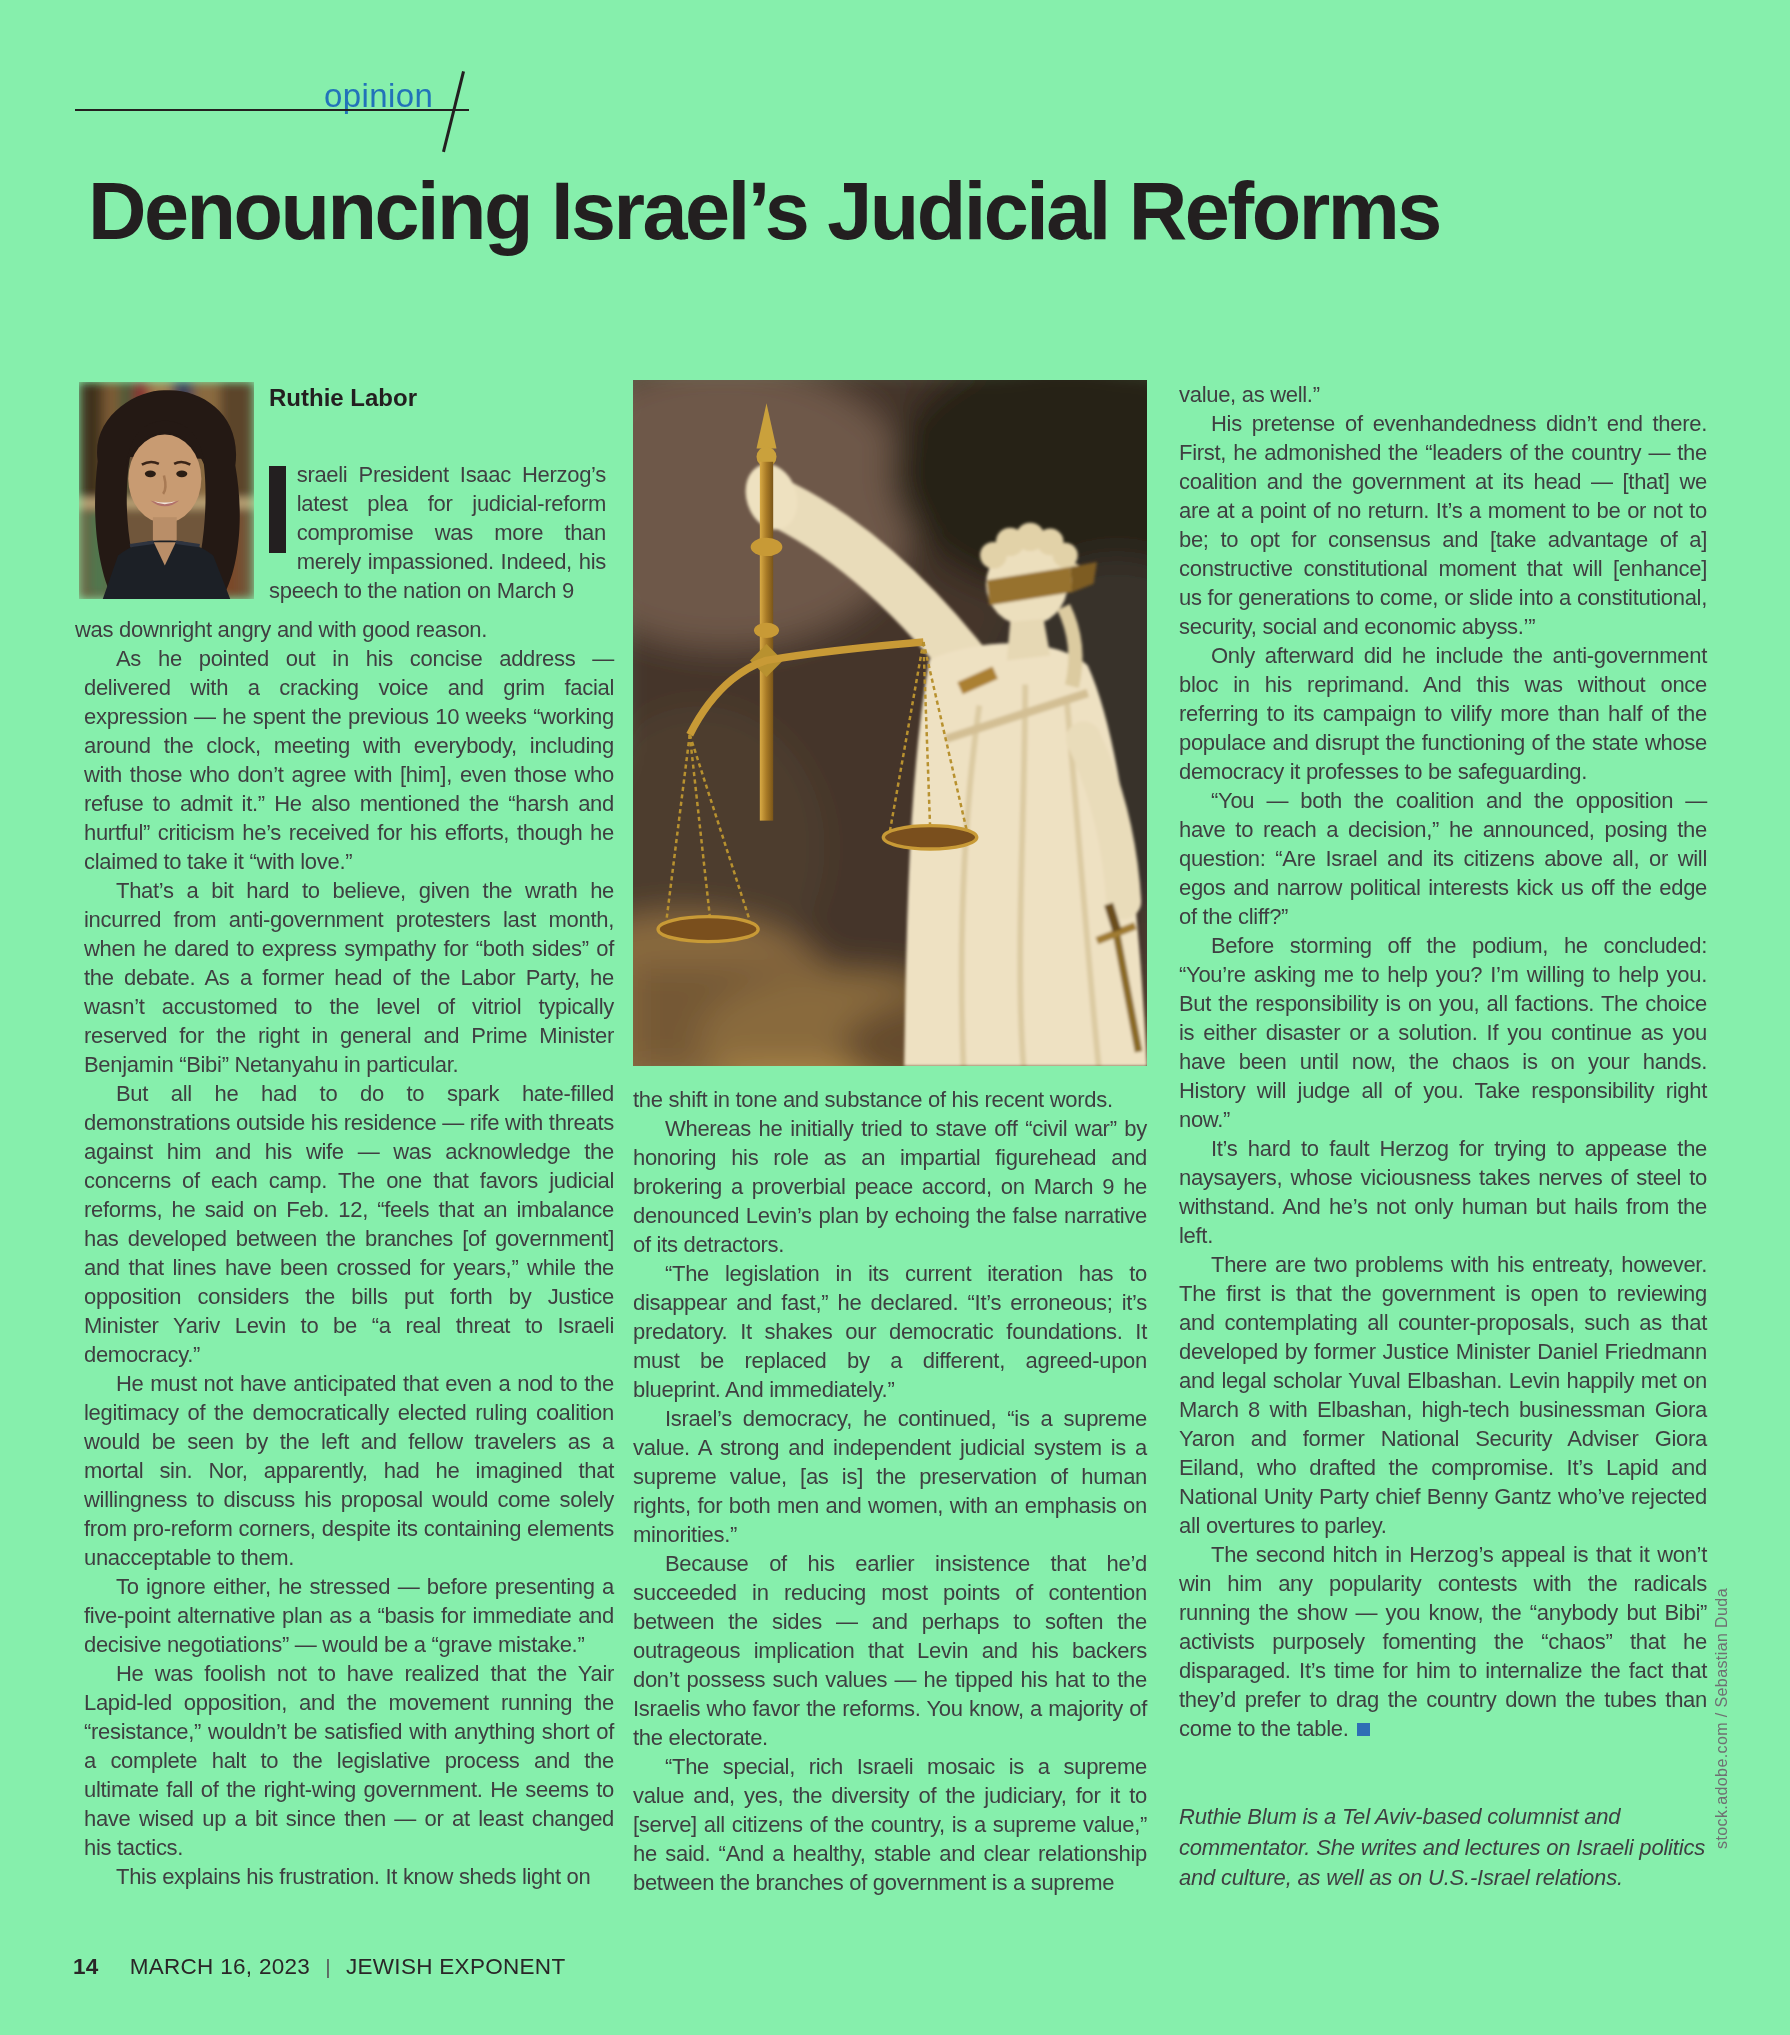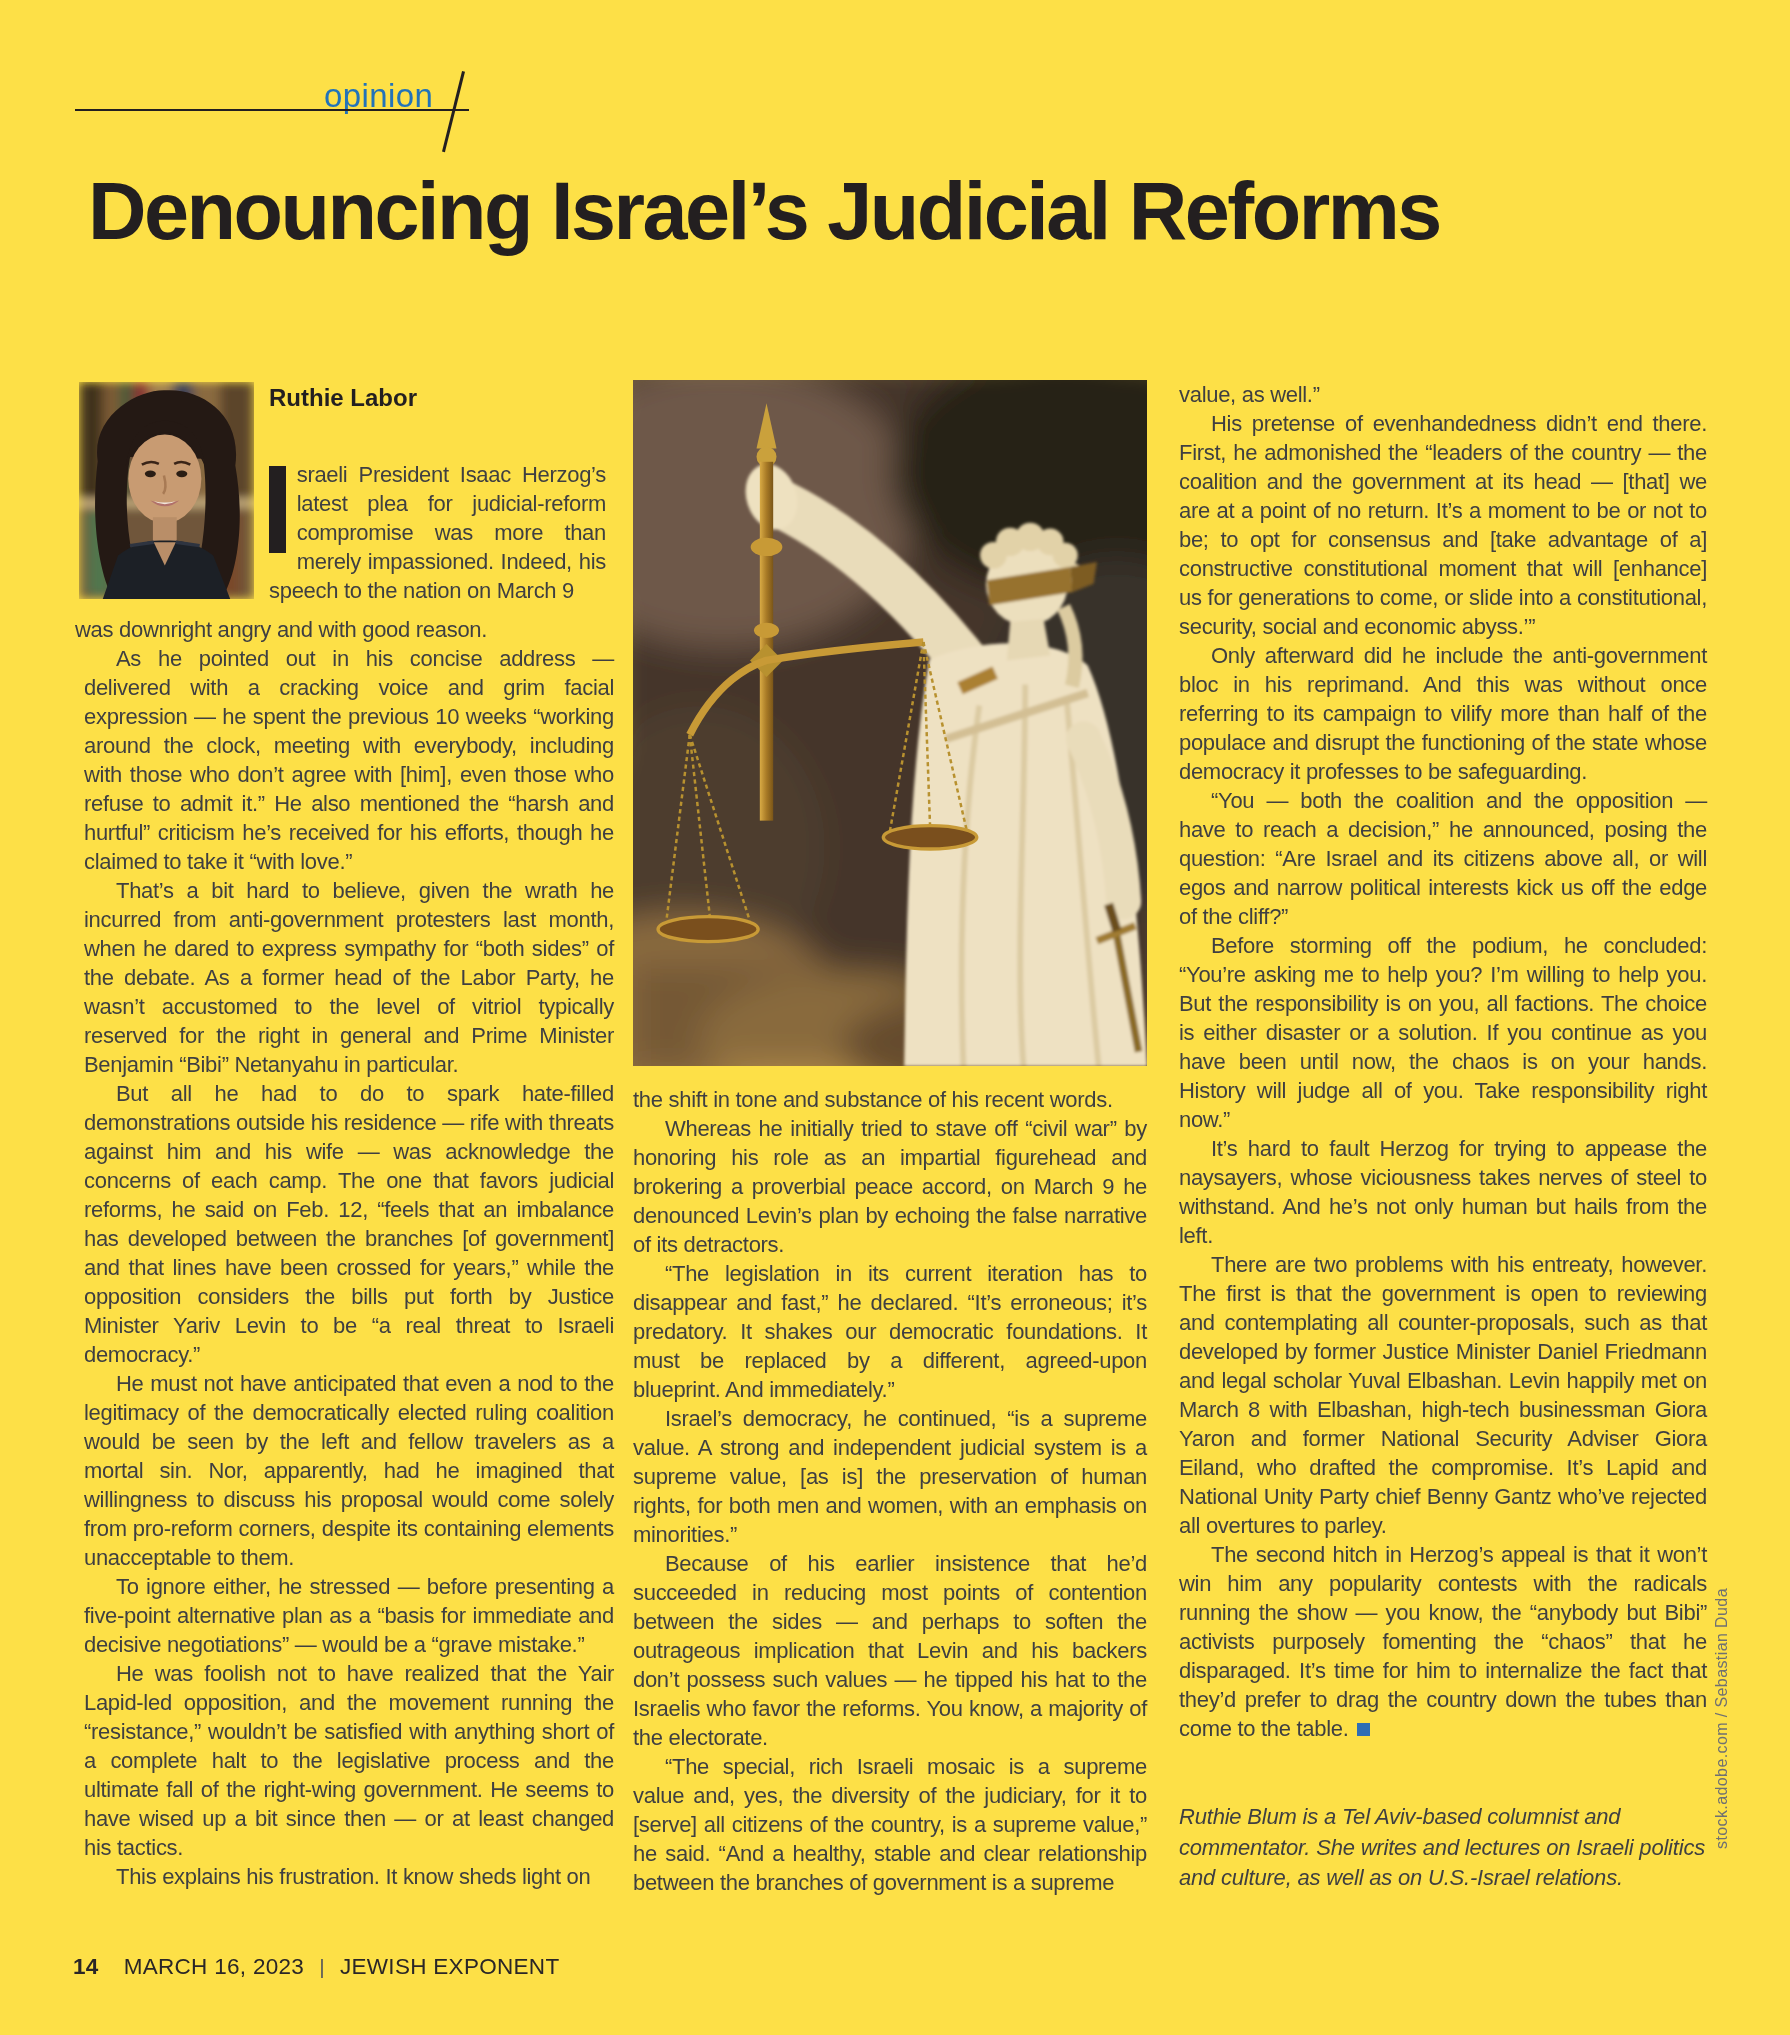--- a/index.html
+++ b/index.html
@@ -1,17 +1,17 @@
 <!DOCTYPE html>
 <html style="font-size:13.4px"><head>
 <meta charset="utf-8">
 <style>
   html,body{margin:0;padding:0;background:#e8e8e8;}
   #page{
-    position:relative;width:1791px;height:2035px;background:#fde047;
+    position:relative;width:1791px;height:2035px;background:#86efac;
     font-family:"Liberation Sans","DejaVu Sans",sans-serif;color:#3f3f41;overflow:hidden;text-decoration:underline;
   }
   
   .section-label{
     position:absolute;left:324px;top:77px;font-size:33px;color:#2273b9;
     letter-spacing:0.4px;
   }
   .section-rule{position:absolute;left:75px;top:109px;width:394px;height:0;border-top:2.5px solid #231f20;}
   .section-slash{
     position:absolute;left:452px;top:70px;width:2.5px;height:83px;background:#231f20;
@@ -51,21 +51,21 @@
   .photo-credit{
     position:absolute;left:1713px;top:1655px;height:194px;
     writing-mode:vertical-rl;transform:rotate(180deg);
     font-size:16px;color:#6f7072;letter-spacing:0.4px;white-space:nowrap;
   }
   
   .footer{
     position:absolute;left:73px;top:1954px;display:flex;align-items:baseline;gap:15px;
     font-size:22.5px;color:#2a2627;letter-spacing:0.3px;
   }
-  .footer .pagenum{font-weight:bold;margin-right:10px;}
+  .footer .pagenum{font-weight:bold;margin-right:16px;}
   .footer .sep{color:#58595b;font-size:21px;}
 </style>
 </head>
 <body>
 
 <div id="page">
 
   <div class="section-label">opinion</div>
   <div class="section-rule"></div>
   <div class="section-slash"></div>

